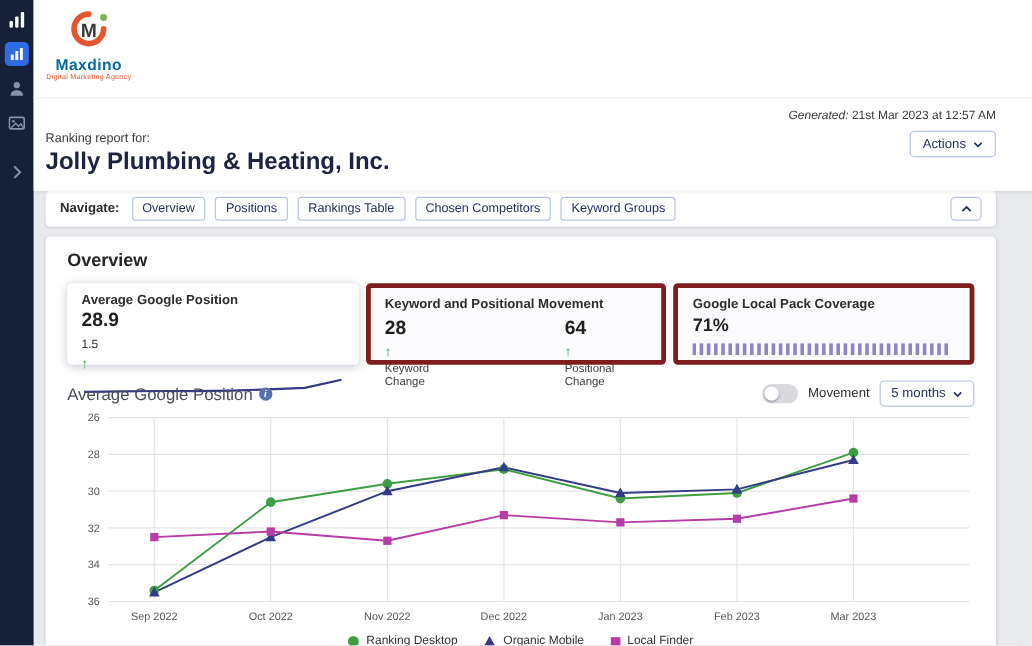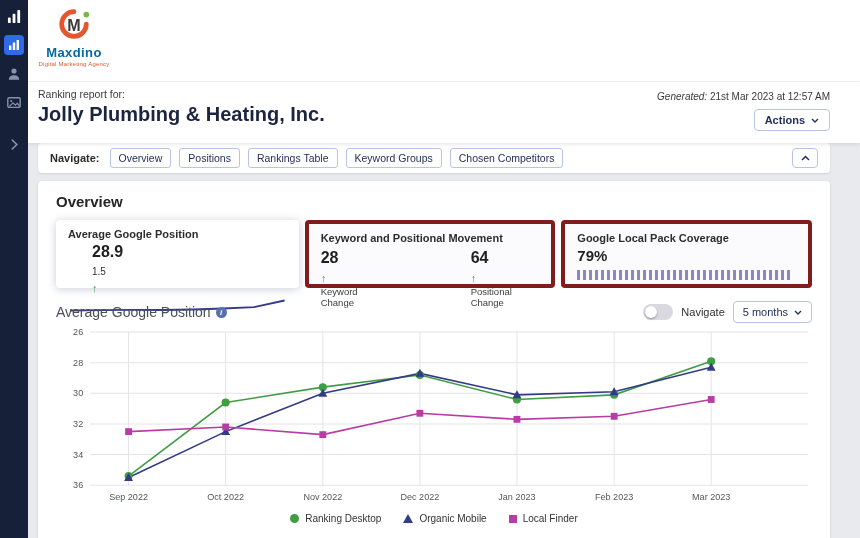--- a/index.html
+++ b/index.html
@@ -14,46 +14,46 @@
 
   
   .content{flex:1;display:flex;flex-direction:column;height:538px;min-width:0;}
 
   .header-top{background:#fff;height:82px;box-sizing:border-box;padding:7px 0 0 10px;border-bottom:1px solid #eef0f3;}
   .logo-block{width:72px;text-align:center;}
   .brand-name{font-size:13px;font-weight:bold;color:#0369a1;letter-spacing:.4px;margin-top:-2px;}
   .brand-tagline{font-size:6px;color:#e4572e;margin-top:1px;letter-spacing:.2px;}
 
   .header-report{background:#fff;padding:6px 30px 12px 10px;display:flex;justify-content:space-between;position:relative;z-index:2;box-shadow:0 2px 3px rgba(0,0,0,.08);}
-  .report-label{font-size:10.5px;color:#3c3c3c;margin-bottom:3px;}
+  .report-label{font-size:10.5px;color:#3c3c3c;margin-bottom:3px;margin-top:21px;}
   .client-name{font-size:20px;font-weight:bold;color:#1b2440;margin:0;}
   .header-right{display:flex;flex-direction:column;align-items:flex-end;gap:7px;padding-top:3px;}
   .generated{font-size:10px;color:#3a3a3a;}
   .generated em{font-style:italic;}
   .btn{display:inline-flex;align-items:center;gap:6px;background:#fff;border:1px solid #b7c5e4;border-radius:4px;color:#23305e;cursor:pointer;font-family:inherit;}
-  .actions-btn{font-size:11px;font-weight:bold;padding:4px 10px;}
+  .actions-btn{font-size:11px;font-weight:normal;padding:4px 10px;}
 
   .body-area{flex:1;min-height:0;padding:0 30px 0 10px;display:flex;flex-direction:column;}
 
   .navigate-card{background:#fff;border-radius:4px;box-shadow:0 1px 2px rgba(0,0,0,.1);display:flex;align-items:center;padding:5px 12px;gap:8px;flex-shrink:0;}
   .navigate-label{font-size:11px;font-weight:bold;color:#2b2b2b;margin-right:2px;}
   .nav-btn{font-size:10.5px;padding:3px 8px;border-radius:3px;}
   .collapse-btn{margin-left:auto;width:26px;height:20px;justify-content:center;padding:0;}
 
   .main-card{margin-top:8px;background:#fff;border-radius:4px 4px 0 0;box-shadow:0 1px 3px rgba(0,0,0,.12);padding:12px 18px 0;flex:1;min-height:0;overflow:hidden;}
   .overview-heading{font-size:15px;font-weight:bold;color:#262626;margin:0 0 10px;}
 
   .stat-cards{display:flex;gap:6px;}
   .stat-card{flex:1;border-radius:4px;padding:8px 12px;box-sizing:border-box;height:68px;cursor:pointer;}
   .stat-card.selected{background:#fff;box-shadow:0 1px 8px rgba(40,50,90,.25);}
   .stat-card.plain{background:#fbfbfd;border:4px solid #7f1d1d;}
   .stat-title{font-size:11px;font-weight:bold;color:#2d2d2d;}
   .stat-value-row{display:flex;align-items:baseline;gap:5px;margin-top:3px;flex-direction:column;}
   .stat-value{font-size:16px;font-weight:bold;color:#1f1f1f;}
-  .stat-change{font-size:10px;color:#2f2f2f;margin-left:24px;}
+  .stat-change{font-size:10px;color:#2f2f2f;}
   .up-arrow{color:#2f9e44;font-weight:bold;font-size:11px;}
   .sparkline{width:100%;height:15px;margin-top:4px;display:block;}
   .movement-cols{display:flex;gap:85px;margin-top:5px;}
   .m-label{font-size:9.5px;color:#3c3c3c;margin-top:2px;}
   .lp-value{font-size:15px;font-weight:bold;color:#1f1f1f;margin-top:3px;}
   .lp-dashes{margin-top:6px;display:flex;gap:3px;overflow:hidden;}
   .dash{width:3px;height:10px;flex-shrink:0;}
 
   .chart-head{display:flex;align-items:center;margin-top:13px;}
   .chart-title{font-size:14px;color:#4c4f56;}
@@ -147,22 +147,22 @@
       </div>
     </div>
 
     <div class="body-area">
 
       <div class="navigate-card">
         <span class="navigate-label">Navigate:</span>
         <button class="btn nav-btn">Overview</button>
         <button class="btn nav-btn">Positions</button>
         <button class="btn nav-btn">Rankings Table</button>
+        <button class="btn nav-btn">Chosen Competitors</button>
         <button class="btn nav-btn">Keyword Groups</button>
-        <button class="btn nav-btn">Chosen Competitors</button>
         <button class="btn collapse-btn">
           <svg width="9" height="6" viewBox="0 0 9 6">
             <path d="M1 5 L4.5 1.5 L8 5" fill="none" stroke="#23305e" stroke-width="1.5"></path>
           </svg>
         </button>
       </div>
 
       <div class="main-card">
         <h2 class="overview-heading">Overview</h2>
 
@@ -195,21 +195,21 @@
                   <span class="stat-value">64</span>
                   <span class="up-arrow">↑</span>
                 </div>
                 <div class="m-label">Positional Change</div>
               </div>
             </div>
           </div>
 
           <div class="stat-card plain">
             <div class="stat-title">Google Local Pack Coverage</div>
-            <div class="lp-value">79%</div>
+            <div class="lp-value">71%</div>
             <div class="lp-dashes" id="lp-dashes">
                 <span class="dash" style="background: rgb(141, 134, 192);"></span>
                 <span class="dash" style="background: rgb(141, 134, 192);"></span>
                 <span class="dash" style="background: rgb(141, 134, 192);"></span>
                 <span class="dash" style="background: rgb(141, 134, 192);"></span>
                 <span class="dash" style="background: rgb(141, 134, 192);"></span>
                 <span class="dash" style="background: rgb(141, 134, 192);"></span>
                 <span class="dash" style="background: rgb(141, 134, 192);"></span>
                 <span class="dash" style="background: rgb(141, 134, 192);"></span>
                 <span class="dash" style="background: rgb(141, 134, 192);"></span>
@@ -244,21 +244,21 @@
           </div>
         </div>
 
         <div class="chart-head">
           <span class="chart-title">Average Google Position</span>
           <span class="info-icon">i</span>
           <div class="chart-controls">
             <div class="toggle">
               <span class="toggle-knob"></span>
             </div>
-            <span class="toggle-label">Navigate</span>
+            <span class="toggle-label">Movement</span>
             <button class="btn range-select">
               <span>5 months</span>
               <svg width="8" height="5" viewBox="0 0 8 5">
                 <path d="M1 1 L4 4 L7 1" fill="none" stroke="#23305e" stroke-width="1.4"></path>
               </svg>
             </button>
           </div>
         </div>
 
         <div class="chart-wrap">

